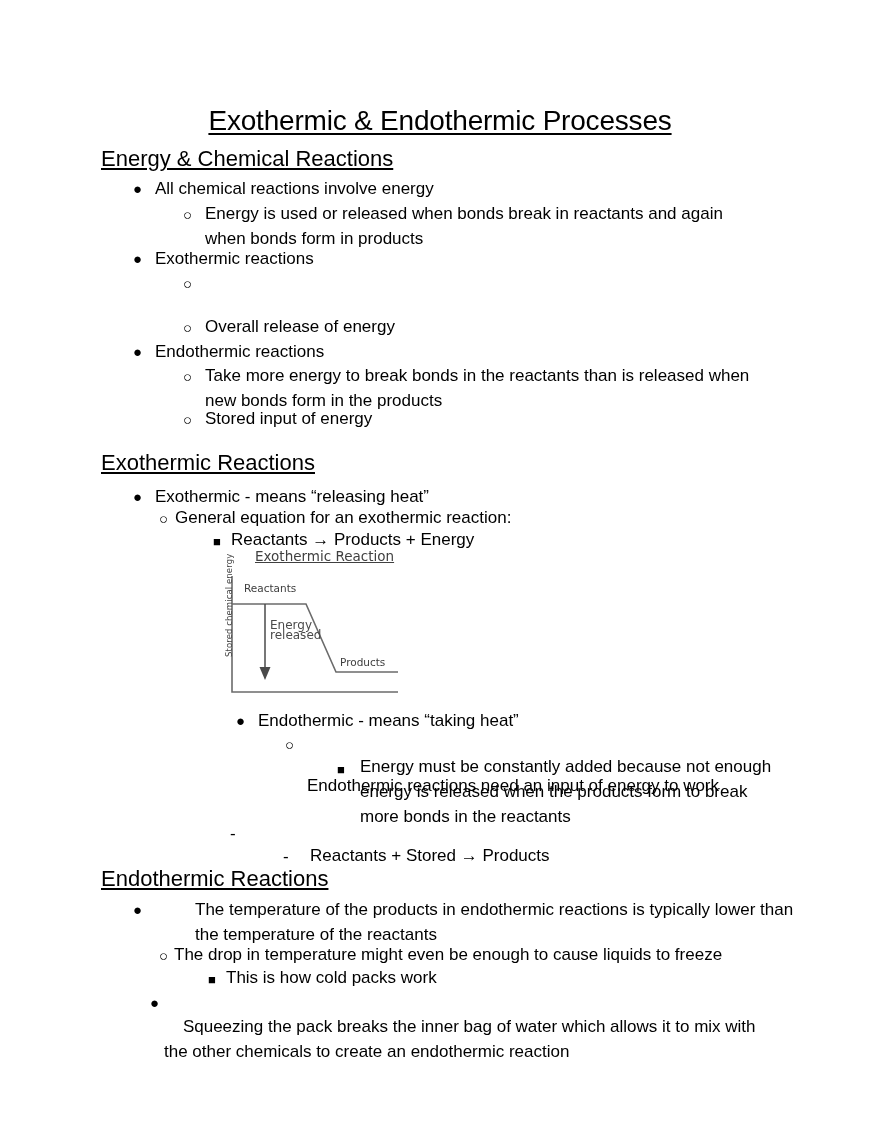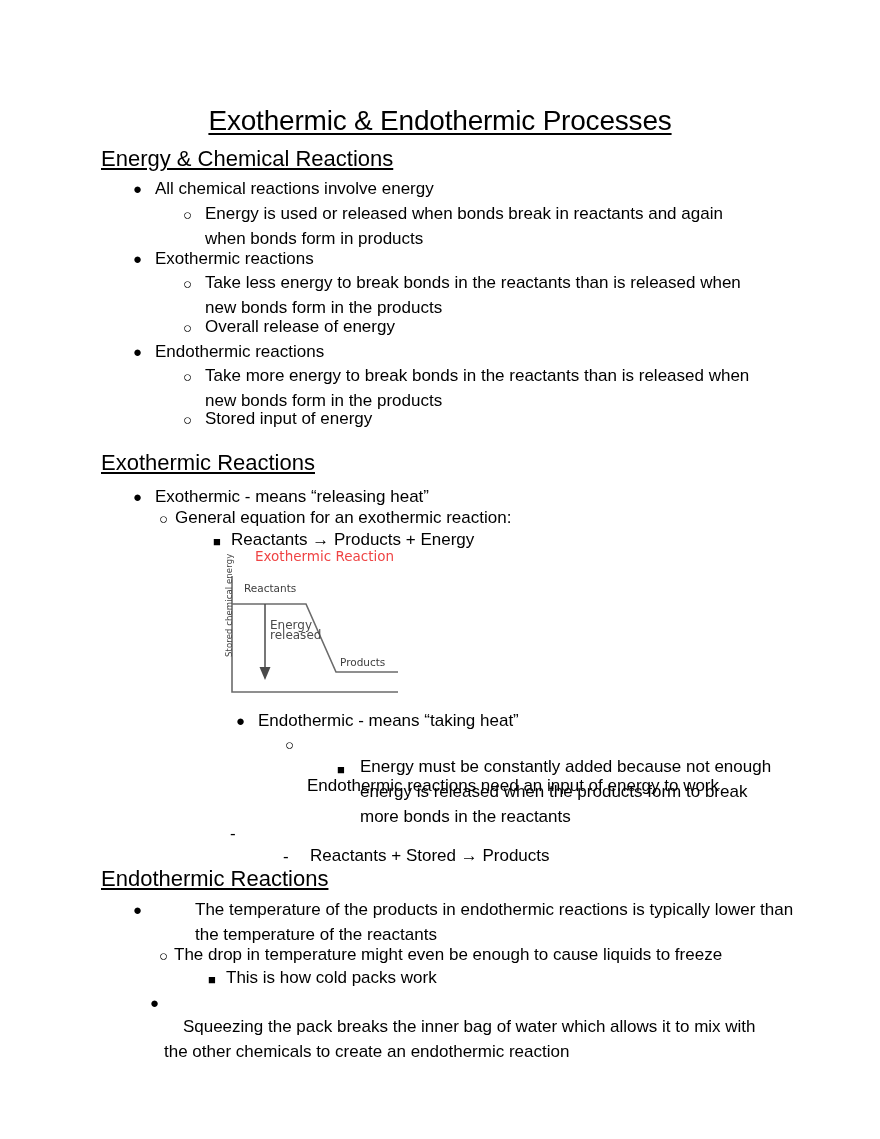--- a/index.html
+++ b/index.html
@@ -82,22 +82,23 @@
     position: absolute;
     left: 218px;
     top: 548px;
   }
   .diagram-title {
     position: absolute;
     left: 37px;
     top: 0px;
     font-family: "DejaVu Sans", sans-serif;
     font-size: 13.5px;
-    color: #ef4444;
-    white-space: nowrap;
+    color: #404040;
+    white-space: nowrap;
+    text-decoration: underline;
   }
   .diagram-body {
     position: absolute;
     left: 0;
     top: 22px;
     width: 185px;
     height: 128px;
   }
   .ylabel {
     position: absolute;
@@ -157,21 +158,20 @@
   <div class="bullet disc" style="left:133px; top:176px;">●</div>
   <div class="line" style="left:155px; top:176px; width:620px;">All chemical reactions involve energy</div>
 
   <div class="bullet circle" style="left:183px; top:202px;">○</div>
   <div class="line" style="left:205px; top:201px; width:535px;">Energy is used or released when bonds break in reactants and again when bonds form in products</div>
 
   <div class="bullet disc" style="left:133px; top:246px;">●</div>
   <div class="line" style="left:155px; top:246px; width:620px;">Exothermic reactions</div>
 
   <div class="bullet circle" style="left:183px; top:271px;">○</div>
-  <div class="line" style="left:205px; top:270px; width:552px;">Take less energy to break bonds in the reactants than is released when new bonds form in the products</div>
 
   <div class="bullet circle" style="left:183px; top:315px;">○</div>
   <div class="line" style="left:205px; top:314px; width:552px;">Overall release of energy</div>
 
   <div class="bullet disc" style="left:133px; top:339px;">●</div>
   <div class="line" style="left:155px; top:339px; width:620px;">Endothermic reactions</div>
 
   <div class="bullet circle" style="left:183px; top:364px;">○</div>
   <div class="line" style="left:205px; top:363px; width:558px;">Take more energy to break bonds in the reactants than is released when new bonds form in the products</div>
 

